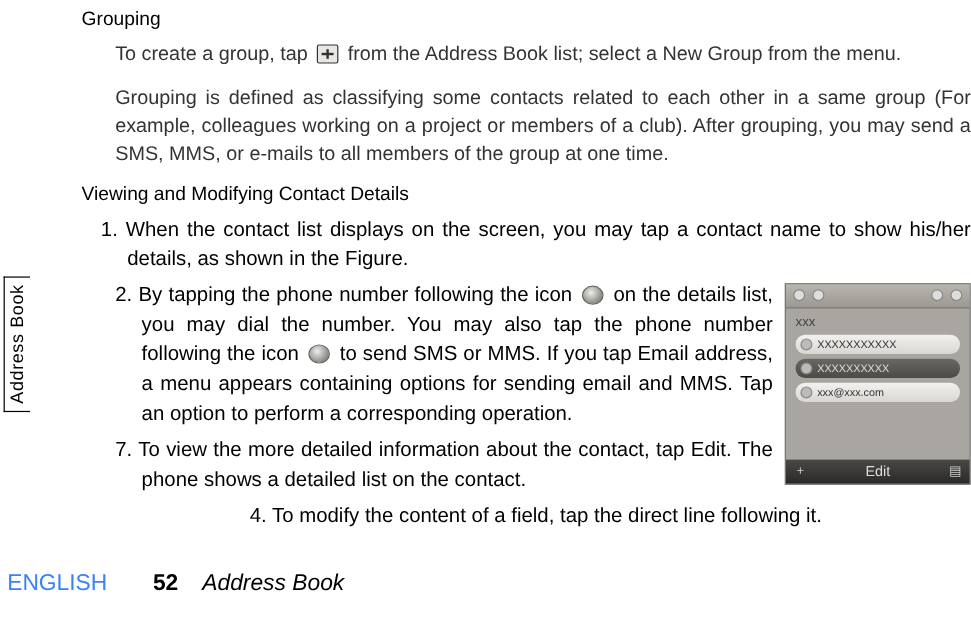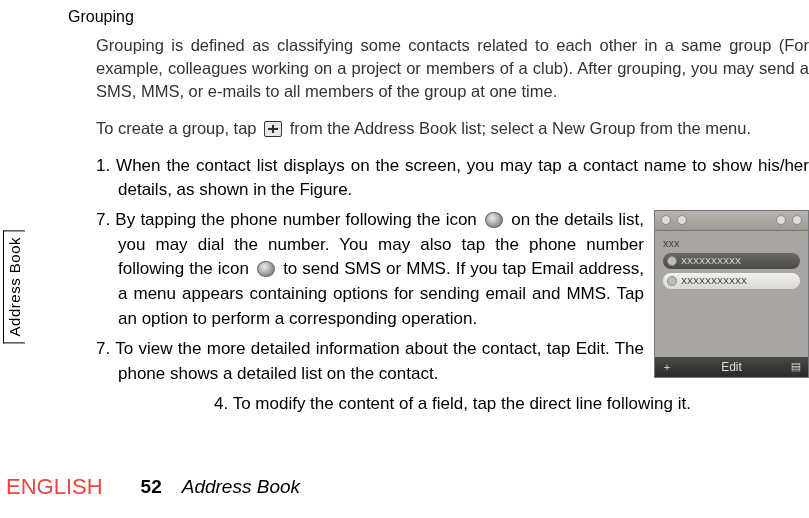--- a/index.html
+++ b/index.html
@@ -27,21 +27,21 @@
       margin-left: 28px;
       margin-right: 0;
       color: #333;
     }
     .body-para + .body-para { margin-top: 10px; }
     .body-para-block { margin-bottom: 14px; }
     .num-item {
       font-size: 17px;
       line-height: 1.4;
       text-align: justify;
-      margin-left: 28px;
+      margin-left: 16px;
       margin-bottom: 6px;
       color: #000;
     }
     .num-item.jleft { text-align: center; }
     .num-hanging {
       padding-left: 22px;
       text-indent: -22px;
     }
     .item2-wrap {
       display: flex;
@@ -131,24 +131,24 @@
     .footer {
       position: absolute;
       left: 0;
       bottom: 10px;
       width: 100%;
       height: 42px;
       display:flex;
       align-items:center;
     }
     .footer-lang {
-      font-size: 22px;
+      font-size: 19px;
       margin-left: 6px;
       margin-right: 38px;
-      color:#ef4444;
+      color:#3b82f6;
     }
     .footer-page {
       font-size: 19px;
       font-weight: 700;
       margin-right: 20px;
     }
     .footer-title {
       font-size: 19px;
       font-style: italic;
     }
@@ -178,57 +178,62 @@
   </style>
 </head>
 <body>
 
 <div class="page">
 
   <div class="side-tab">Address Book</div>
 
   <div class="content">
     <div class="h2">Grouping</div>
-    <div class="body-para body-para-block">Grouping is defined as classifying some contacts related to each other in a same group (For example, colleagues working on a project or members of a club). After grouping, you may send a SMS, MMS, or e-mails to all members of the group at one time.</div>
     <div class="body-para body-para-block">
       <span>To create a group, tap</span>
       <span class="inline-icon plus"></span>
       <span>from the Address Book list; select a New Group from the menu.</span>
     </div>
-
+    <div class="body-para body-para-block">Grouping is defined as classifying some contacts related to each other in a same group (For example, colleagues working on a project or members of a club). After grouping, you may send a SMS, MMS, or e-mails to all members of the group at one time.</div>
+
+    <div class="h2" style="margin-top:4px">Viewing and Modifying Contact Details</div>
 
     <div class="num-item num-hanging">1. When the contact list displays on the screen, you may tap a contact name to show his/her details, as shown in the Figure.</div>
 
     <div class="item2-wrap">
       <div class="item2-text">
         <span class="sub">
-          <span>7. By tapping the phone number following the icon</span>
+          <span>2. By tapping the phone number following the icon</span>
           <span class="inline-icon circle dial"></span>
           <span>on the details list, you may dial the number. You may also tap the phone number following the icon</span>
           <span class="inline-icon circle"></span>
           <span>to send SMS or MMS. If you tap Email address, a menu appears containing options for sending email and MMS. Tap an option to perform a corresponding operation.</span>
         </span>
         <span class="sub" style="margin-top:6px;display:block">7. To view the more detailed information about the contact, tap Edit. The phone shows a detailed list on the contact.</span>
       </div>
       <div class="phone-shot">
         <div class="phone-top">
           <span class="dot"></span>
           <span class="dot"></span>
           <span class="dot" style="margin-left:auto"></span>
           <span class="dot"></span>
         </div>
         <div class="phone-mid">
           <div class="phone-name">xxx</div>
+          <div class="phone-row">
+            <span class="ricon"></span>
+            <span>XXXXXXXXXXX</span>
+          </div>
           <div class="phone-row dark">
             <span class="ricon"></span>
             <span>XXXXXXXXXX</span>
           </div>
           <div class="phone-row">
             <span class="ricon"></span>
-            <span>XXXXXXXXXXX</span>
+            <span>xxx@xxx.com</span>
           </div>
         </div>
         <div class="phone-bar">
           <span class="plus">+</span>
           <span>Edit</span>
           <span class="doc">▤</span>
         </div>
       </div>
     </div>
 

